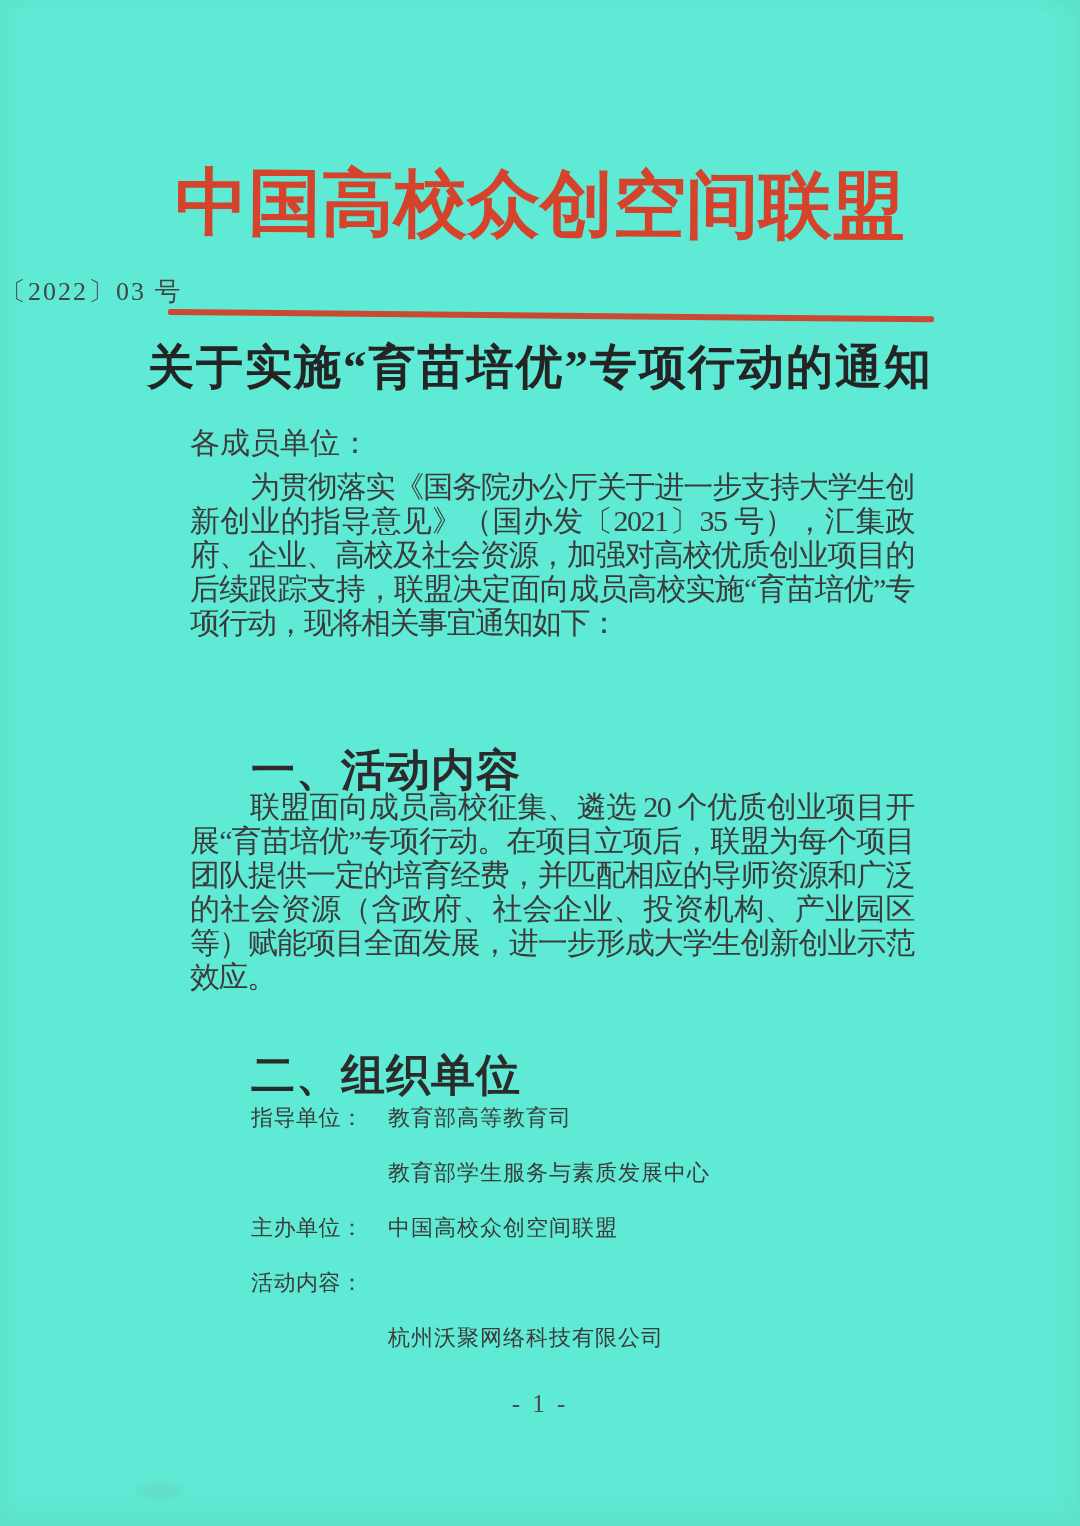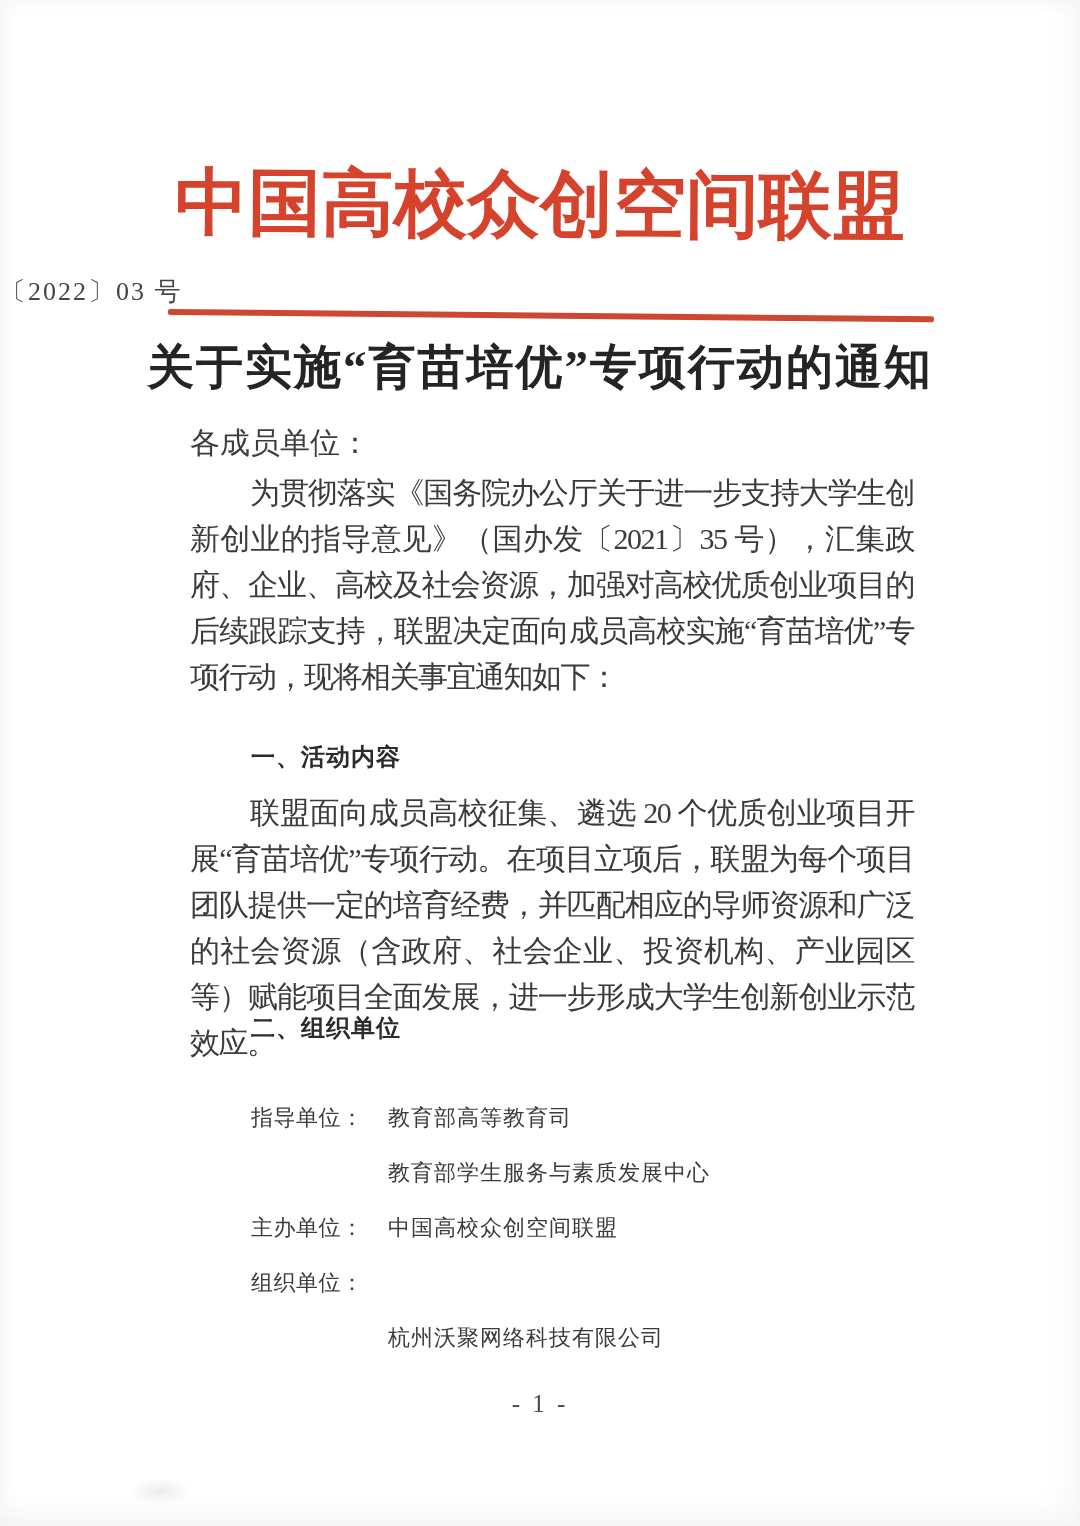--- a/index.html
+++ b/index.html
@@ -5,21 +5,21 @@
   html, body {
     margin: 0;
     padding: 0;
     background: #e8e6e3;
   }
   .page {
     position: relative;
     width: 1080px;
     height: 1526px;
     margin: 0 auto;
-    background: #ffffff;
+    background: #5eead4;
     box-shadow: inset -10px -12px 28px rgba(90,85,80,0.05), inset 6px 4px 18px rgba(90,85,80,0.03);
     overflow: hidden;
     font-family: "Liberation Serif", serif;
     color: var(--body-text, #3d3d3d);
   }
   .org-name {
     position: absolute;
     top: 156px;
     left: 0;
     width: 100%;
@@ -71,41 +71,41 @@
     top: 423px;
     left: 190px;
     font-size: 30px;
     color: #3d3d3d;
   }
   .body-par {
     position: absolute;
     left: 190px;
     width: 724px;
     font-size: 30px;
-    line-height: 46px;
+    line-height: 34px;
     letter-spacing: -1.5px;
     text-align: justify;
     text-indent: 2em;
     color: #3b3b3b;
     font-family: Liberation Serif, serif;
   }
   .intro-par { top: 470px; }
   .s1-body  { top: 790px; }
   .section-heading {
     position: absolute;
     left: 251px;
     font-family: "Liberation Sans", sans-serif;
     font-weight: bold;
-    font-size: 24px;
+    font-size: 44px;
     color: #2b2b2b;
     letter-spacing: 1px;
     white-space: nowrap;
   }
   .s1-heading { top: 741px; }
-  .s2-heading { top: 1012px; }
+  .s2-heading { top: 1046px; }
   .org-rows {
     position: absolute;
     top: 1090px;
     left: 251px;
     width: 700px;
   }
   .org-row {
     display: flex;
     height: 55px;
     align-items: center;
@@ -170,21 +170,21 @@
     </div>
     <div class="org-row">
       <span class="label"></span>
       <span class="value">教育部学生服务与素质发展中心</span>
     </div>
     <div class="org-row">
       <span class="label">主办单位：</span>
       <span class="value">中国高校众创空间联盟</span>
     </div>
     <div class="org-row">
-      <span class="label">组织单位：</span>
+      <span class="label">活动内容：</span>
     </div>
     <div class="org-row">
       <span class="label"></span>
       <span class="value">杭州沃聚网络科技有限公司</span>
     </div>
   </div>
 
   <div class="page-number">- 1 -</div>
 
   <div class="scan-smudge"></div>

